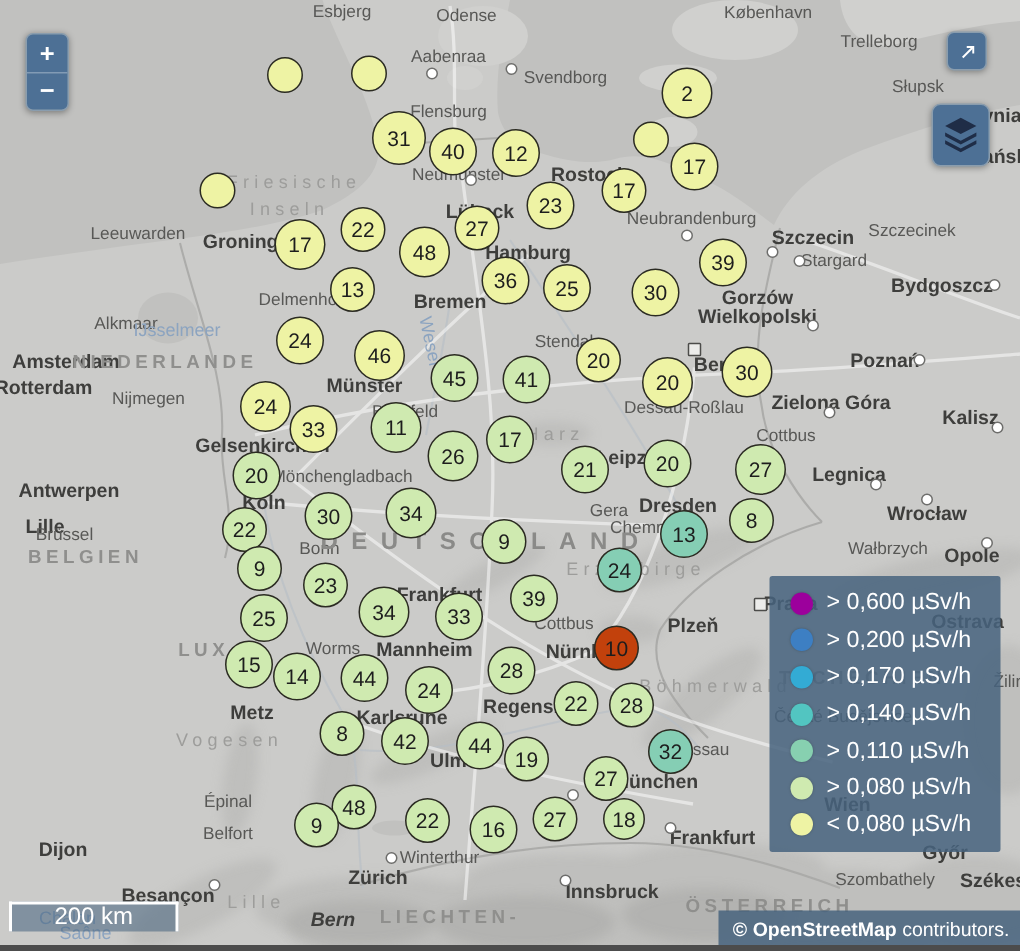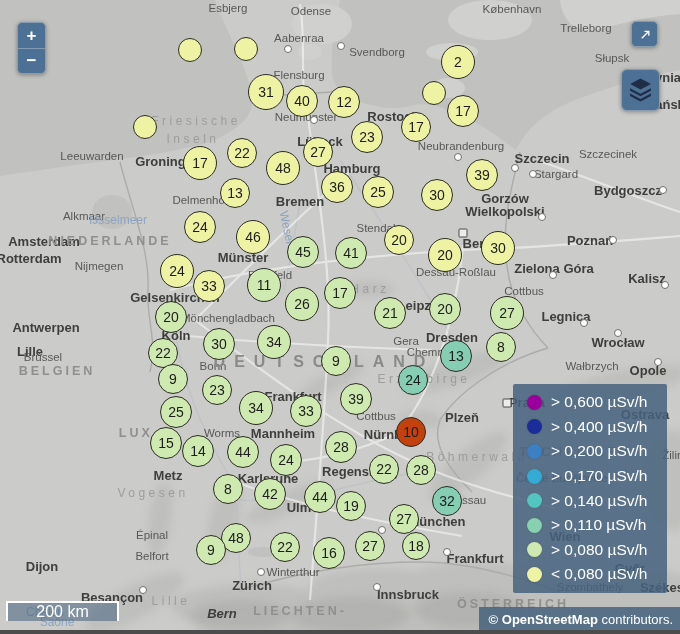--- a/index.html
+++ b/index.html
@@ -337,24 +337,20 @@
     </svg>
   </button>
 
   <div class="legend">
     <div id="legend-rows">
         <div class="legend-row">
           <span class="legend-dot" style="background: rgb(156, 0, 156);"></span>
           <span class="legend-label">&gt; 0,600 µSv/h</span>
         </div>
         <div class="legend-row">
-          <span class="legend-dot" style="background: rgb(27, 45, 155);"></span>
-          <span class="legend-label">&gt; 0,400 µSv/h</span>
-        </div>
-        <div class="legend-row">
           <span class="legend-dot" style="background: rgb(61, 127, 195);"></span>
           <span class="legend-label">&gt; 0,200 µSv/h</span>
         </div>
         <div class="legend-row">
           <span class="legend-dot" style="background: rgb(51, 171, 212);"></span>
           <span class="legend-label">&gt; 0,170 µSv/h</span>
         </div>
         <div class="legend-row">
           <span class="legend-dot" style="background: rgb(82, 197, 193);"></span>
           <span class="legend-label">&gt; 0,140 µSv/h</span>

